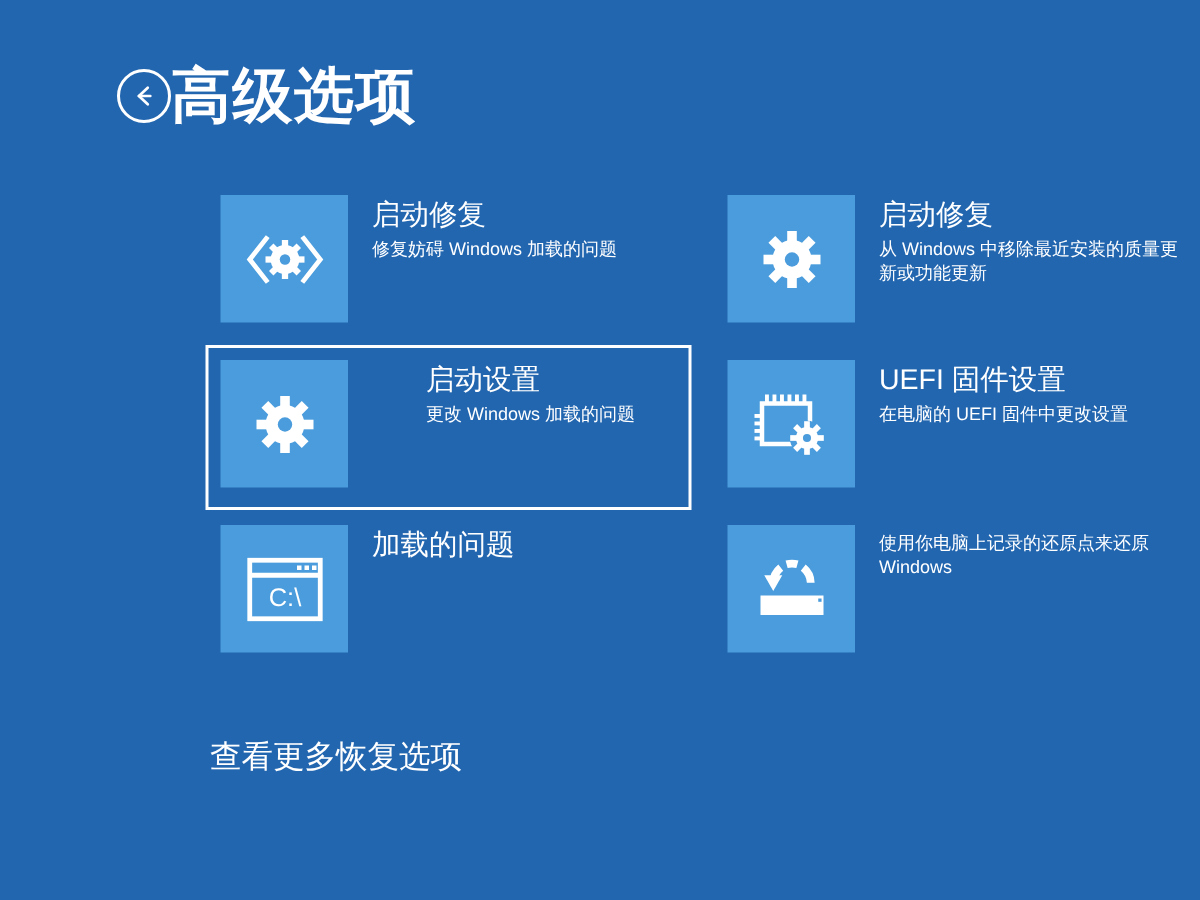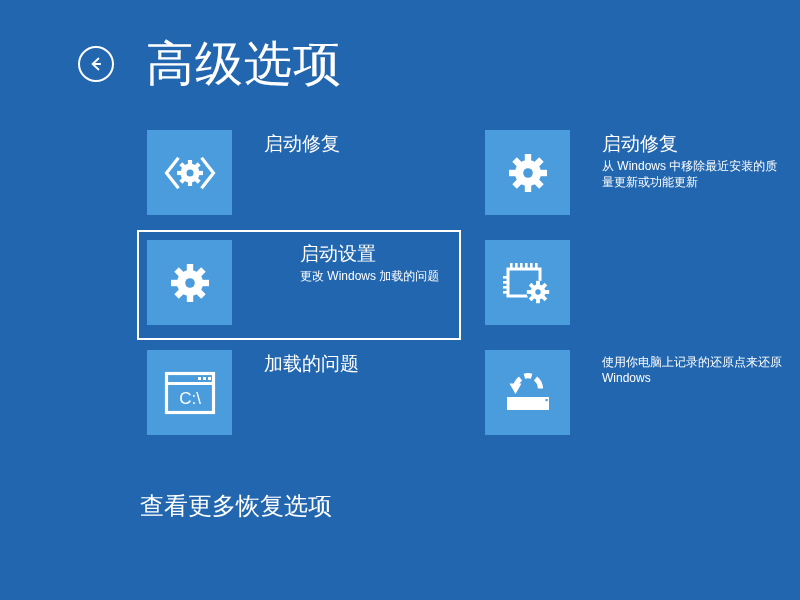--- a/index.html
+++ b/index.html
@@ -33,23 +33,22 @@
     border: 2px solid #ffffff;
     border-radius: 50%;
     box-sizing: border-box;
     display: flex;
     align-items: center;
     justify-content: center;
     cursor: pointer;
   }
   #back-button svg { display: block; }
   #page-title {
-    margin-left: 32px;
-    font-size: 48px;
-    font-weight: 400;
+    font-size: 40px;
+    font-weight: 700;
     line-height: 1;
     letter-spacing: 1px;
     white-space: nowrap;
   }
 
   
   #options-grid {
     position: absolute;
     left: 137px;
     top: 120px;
@@ -75,21 +74,21 @@
   .option-tile {
     flex: 0 0 85px;
     width: 85px;
     height: 85px;
     background: #4a9cdc;
     display: flex;
     align-items: center;
     justify-content: center;
   }
   .option-text {
-    padding-left: 32px;
+    padding-left: 16px;
     padding-top: 2px;
     min-width: 0;
   }
   .option-title {
     font-size: 19px;
     font-weight: 300;
     line-height: 24px;
     white-space: nowrap;
   }
   .option-desc {
@@ -98,21 +97,21 @@
     line-height: 16px;
     margin-top: 2px;
     max-width: 210px;
   }
 
   
   #more-options-link {
     position: absolute;
     left: 140px;
     top: 490px;
-    font-size: 24px;
+    font-size: 21px;
     font-weight: 300;
     cursor: pointer;
     white-space: nowrap;
   }
 </style>
 </head>
 <body>
 
 <div id="header">
   <div id="back-button">
@@ -142,20 +141,21 @@
             <rect x="-2.1" y="8" width="4.2" height="5" transform="rotate(45)"></rect>
             <rect x="-13" y="-2.1" width="5" height="4.2" transform="rotate(45)"></rect>
             <rect x="8" y="-2.1" width="5" height="4.2" transform="rotate(45)"></rect>
           </g>
           <circle r="3.5" fill="#4a9cdc"></circle>
         </g>
       </svg>
     </div>
     <div class="option-text">
       <div class="option-title">启动修复</div>
+      <div class="option-desc">修复妨碍 Windows 加载的问题</div>
     </div>
   </div>
 
   <div class="option-item">
     <div class="option-tile">
       <svg width="46" height="46" viewBox="0 0 46 46" aria-hidden="true">
         <g transform="translate(23,23)">
           <circle r="13" fill="#ffffff"></circle>
           <g fill="#ffffff">
             <rect x="-3.2" y="-19" width="6.4" height="7.5"></rect>
@@ -234,20 +234,24 @@
             <rect x="6.6" y="-1.9" width="4.6" height="3.8"></rect>
             <rect x="-1.9" y="-11.2" width="3.8" height="4.6" transform="rotate(45)"></rect>
             <rect x="-1.9" y="6.6" width="3.8" height="4.6" transform="rotate(45)"></rect>
             <rect x="-11.2" y="-1.9" width="4.6" height="3.8" transform="rotate(45)"></rect>
             <rect x="6.6" y="-1.9" width="4.6" height="3.8" transform="rotate(45)"></rect>
           </g>
           <circle r="2.7" fill="#4a9cdc"></circle>
         </g>
       </svg>
     </div>
+    <div class="option-text">
+      <div class="option-title">UEFI 固件设置</div>
+      <div class="option-desc">在电脑的 UEFI 固件中更改设置</div>
+    </div>
   </div>
 
   <div class="option-item">
     <div class="option-tile">
       <svg width="52" height="44" viewBox="0 0 52 44" aria-hidden="true">
         <rect x="2.5" y="2.5" width="47" height="39" fill="none" stroke="#ffffff" stroke-width="3.2"></rect>
         <path d="M2.5 12.5 H49.5" stroke="#ffffff" stroke-width="3.2"></path>
         <g fill="#ffffff">
           <rect x="34" y="6" width="3" height="3"></rect>
           <rect x="39" y="6" width="3" height="3"></rect>

